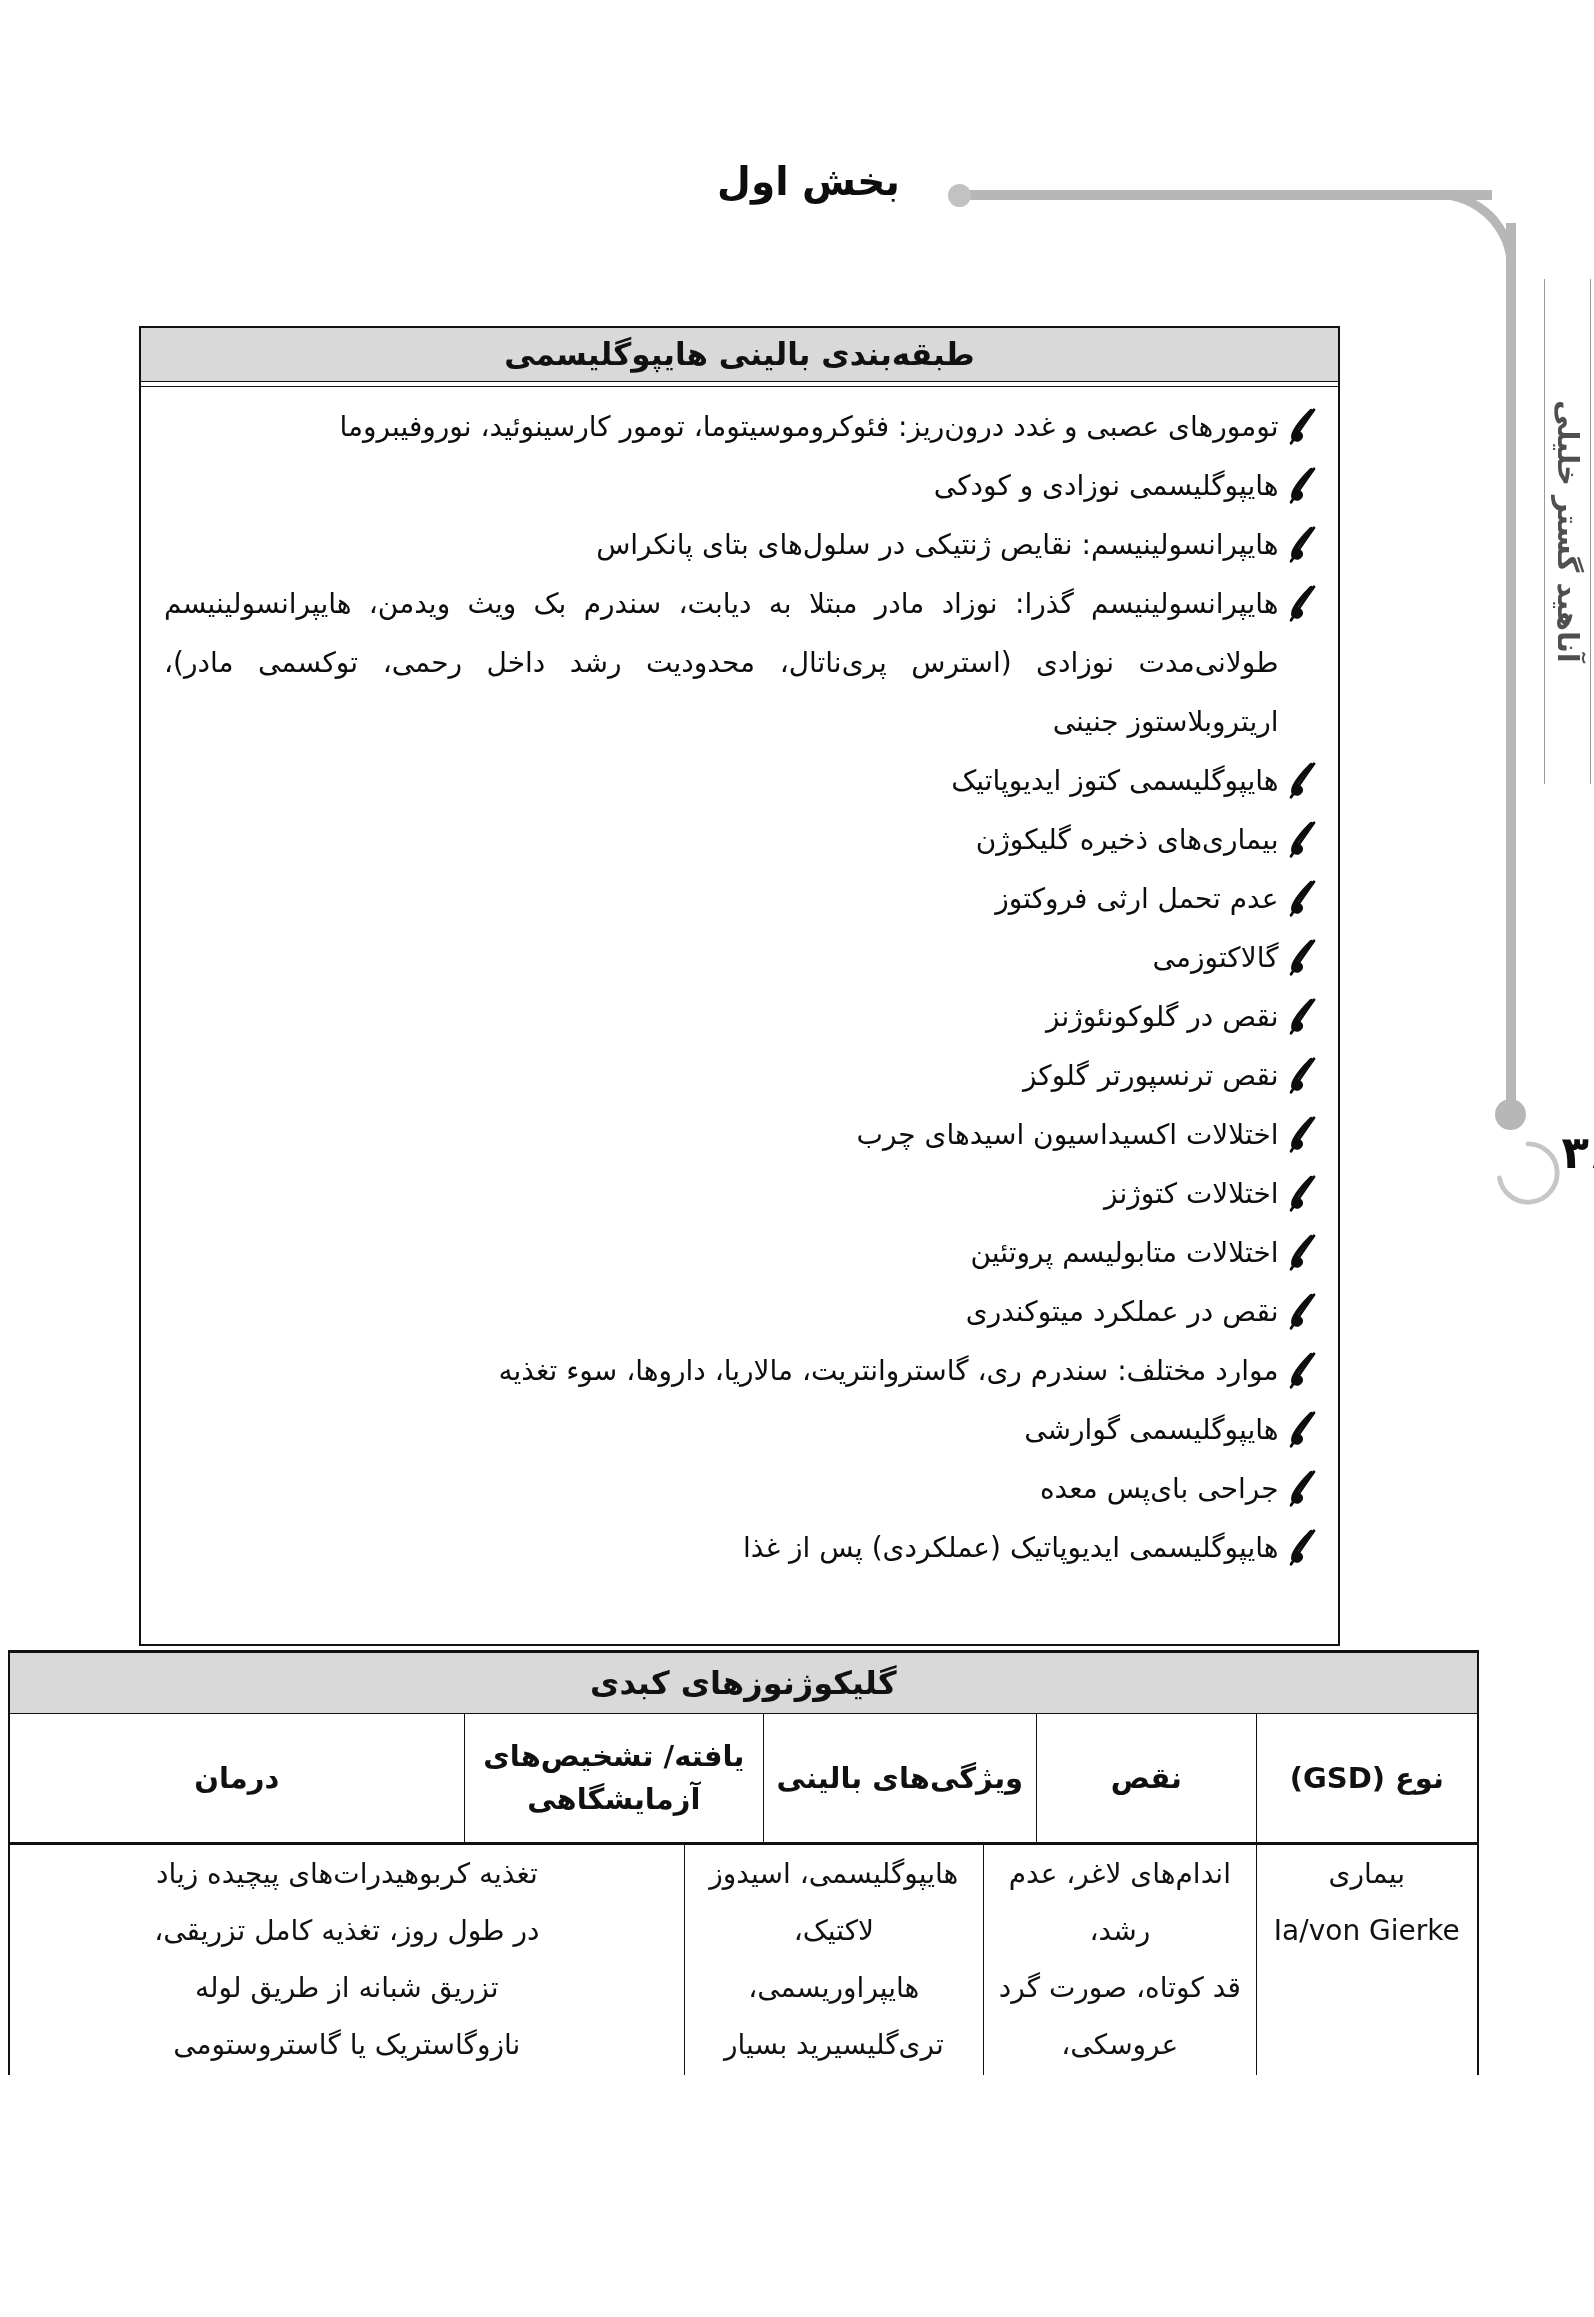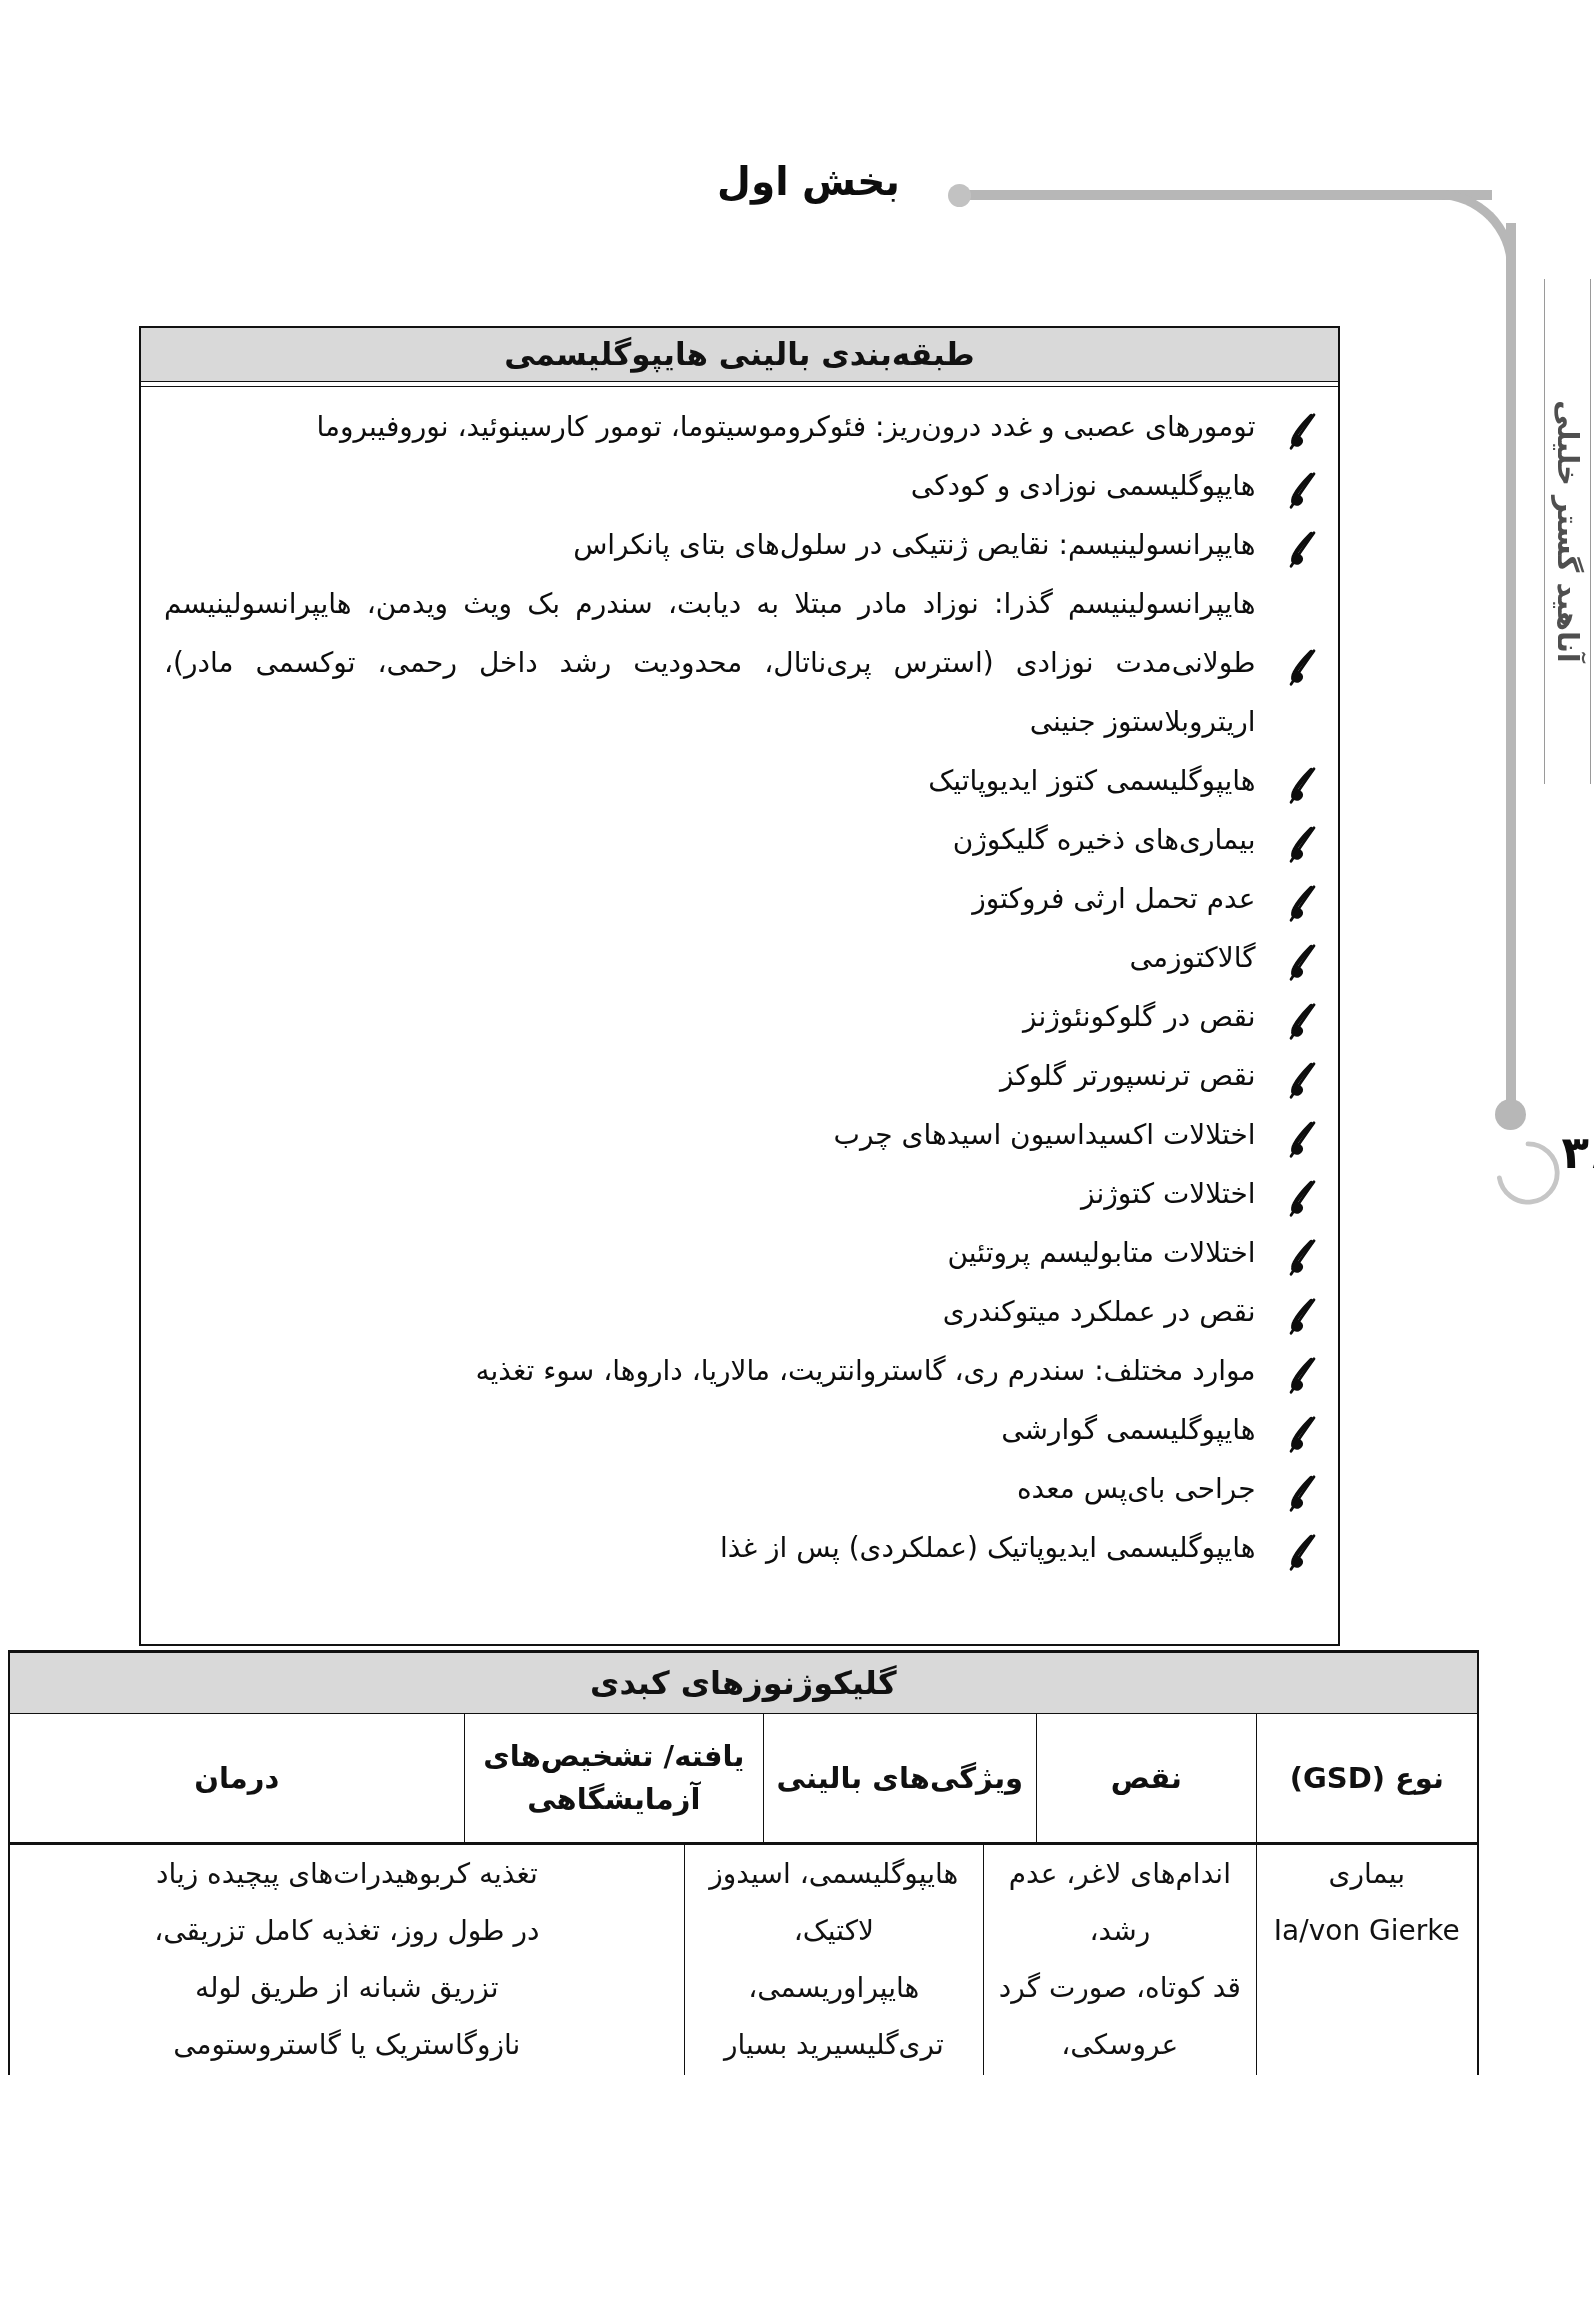--- a/index.html
+++ b/index.html
@@ -48,21 +48,21 @@
   .table1{
     position:absolute;left:139px;top:281px;width:1201px;height:1320px;
     border:2.9px solid #111;box-sizing:border-box;background:#fff;overflow:hidden;margin-top:45px;
   }
   .t1-header{
     height:53px;background:#d9d9d9;
     font-size:31px;font-weight:bold;text-align:center;line-height:53px;
   }
   .t1-sep{height:3.9px;border-top:1.9px solid #111;border-bottom:1.9px solid #111;background:#fff;}
   .t1-body{padding:9.7px 17.5px 5.8px 23px;}
-  .check-item{display:flex;align-items:center;gap:26px;}
+  .check-item{display:flex;align-items:flex-start;gap:3px;}
   .check-icon{flex:0 0 39px;width:39px;height:39px;margin-top:10.7px;}
   .item-text{
     flex:1 1 auto;font-size:28px;line-height:59px;color:#0d0d0d;
     text-align:justify;white-space:pre-line;
   }
   
   .table2{
     position:absolute;left:7.8px;top:1650px;width:1471px;height:679px;
     border:2.9px solid #111;border-top-width:3.9px;box-sizing:border-box;
     background:#fff;overflow:hidden;

